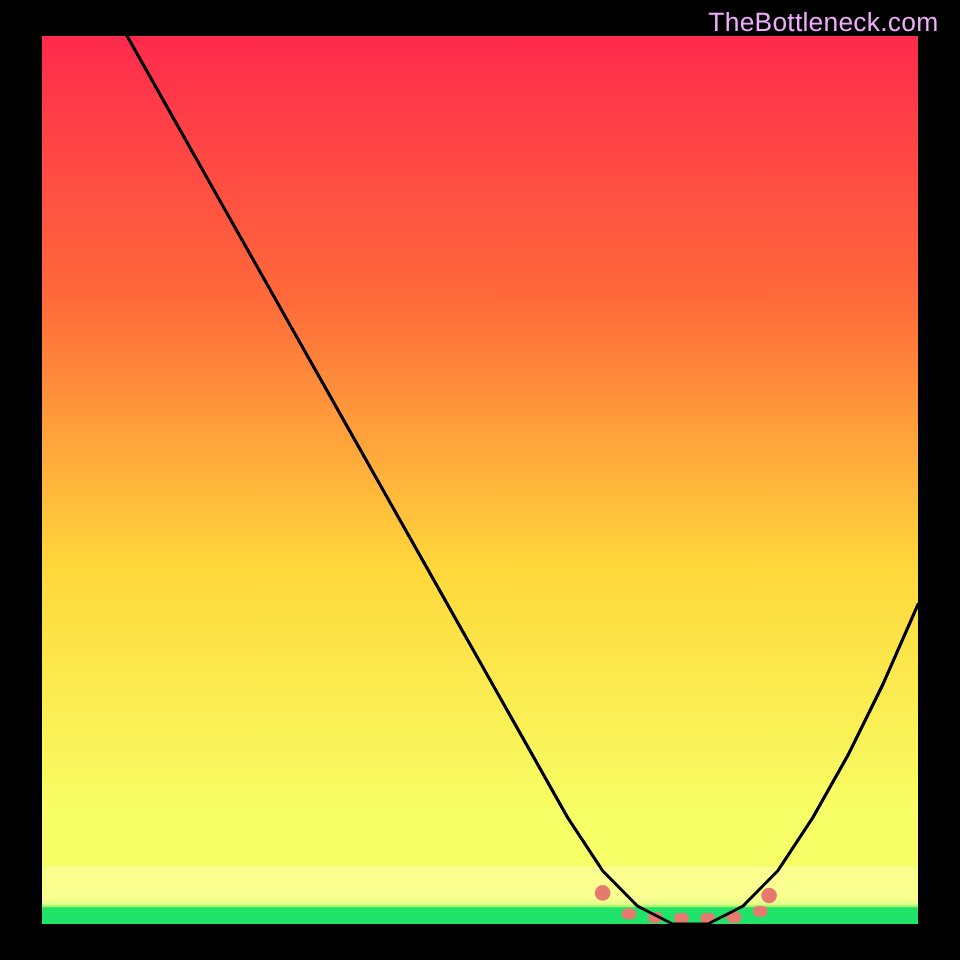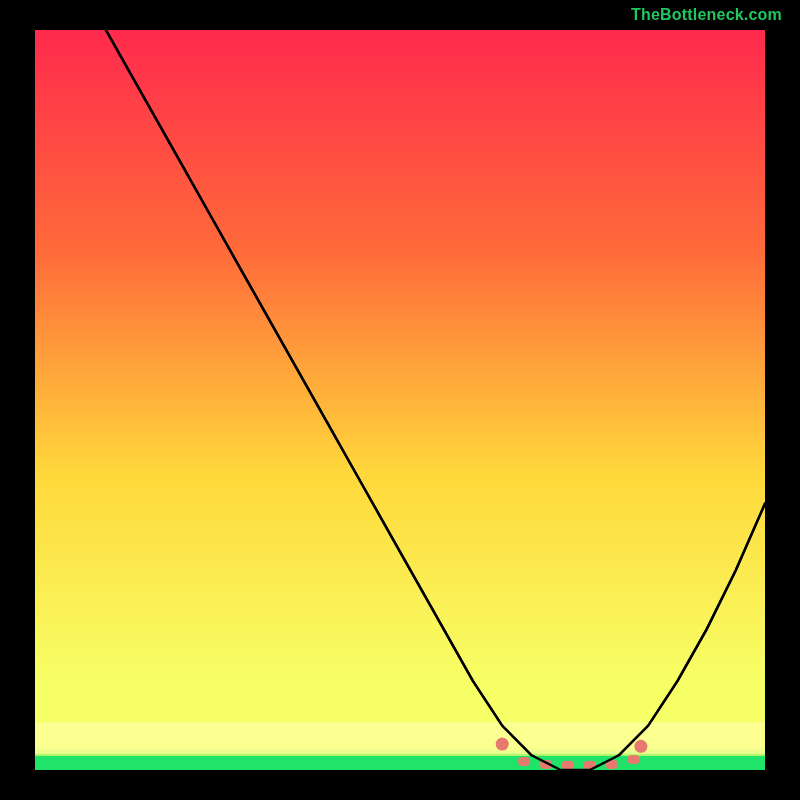--- a/index.html
+++ b/index.html
@@ -14,23 +14,23 @@
   .stage {
     position: relative;
     width: 800px;
     height: 800px;
     background: #000;
   }
   .watermark {
     position: absolute;
     top: 6px;
     right: 18px;
-    color: #22c55e;
-    font-size: 16px;
-    font-weight: bold;
+    color: #f0abfc;
+    font-size: 22px;
+    font-weight: normal;
     letter-spacing: 0.2px;
     z-index: 5;
     user-select: none;
   }
   .plot {
     position: absolute;
     left: 35px;
     top: 30px;
     width: 730px;
     height: 740px;

